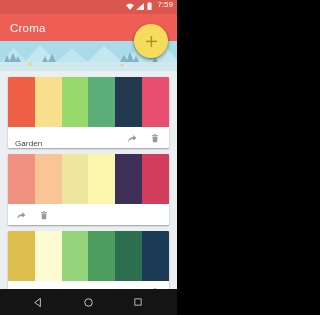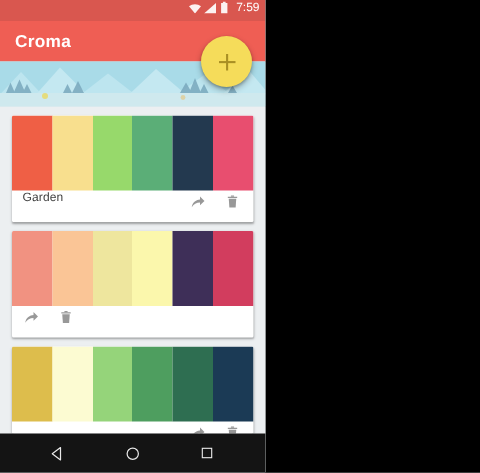--- a/index.html
+++ b/index.html
@@ -54,21 +54,21 @@
     background: #ef5e54;
     display: flex;
     align-items: center;
     box-sizing: border-box;
     padding-left: 10px;
   }
   .appbar-title {
     color: #ffffff;
     font-size: 11.5px;
     line-height: 12px;
-    font-weight: bold;
+    font-weight: normal;
     letter-spacing: 0.2px;
   }
 
   
   .banner {
     position: absolute;
     top: 41px; left: 0;
     width: 177px;
     height: 30px;
     overflow: hidden;
@@ -96,21 +96,21 @@
   .swatches {
     display: flex;
     height: 50px;
     width: 100%;
   }
   .swatch { flex: 1 1 0; height: 100%; }
 
   .cardbar {
     height: 21px;
     display: flex;
-    align-items: flex-start;
+    align-items: flex-end;
     padding: 0 7px;
     box-sizing: border-box;
   }
   .card-name {
     flex: 1 1 auto;
     font-size: 8px;
     line-height: 9px;
     color: #3f3f3f;
     letter-spacing: 0.1px;
     white-space: nowrap;

